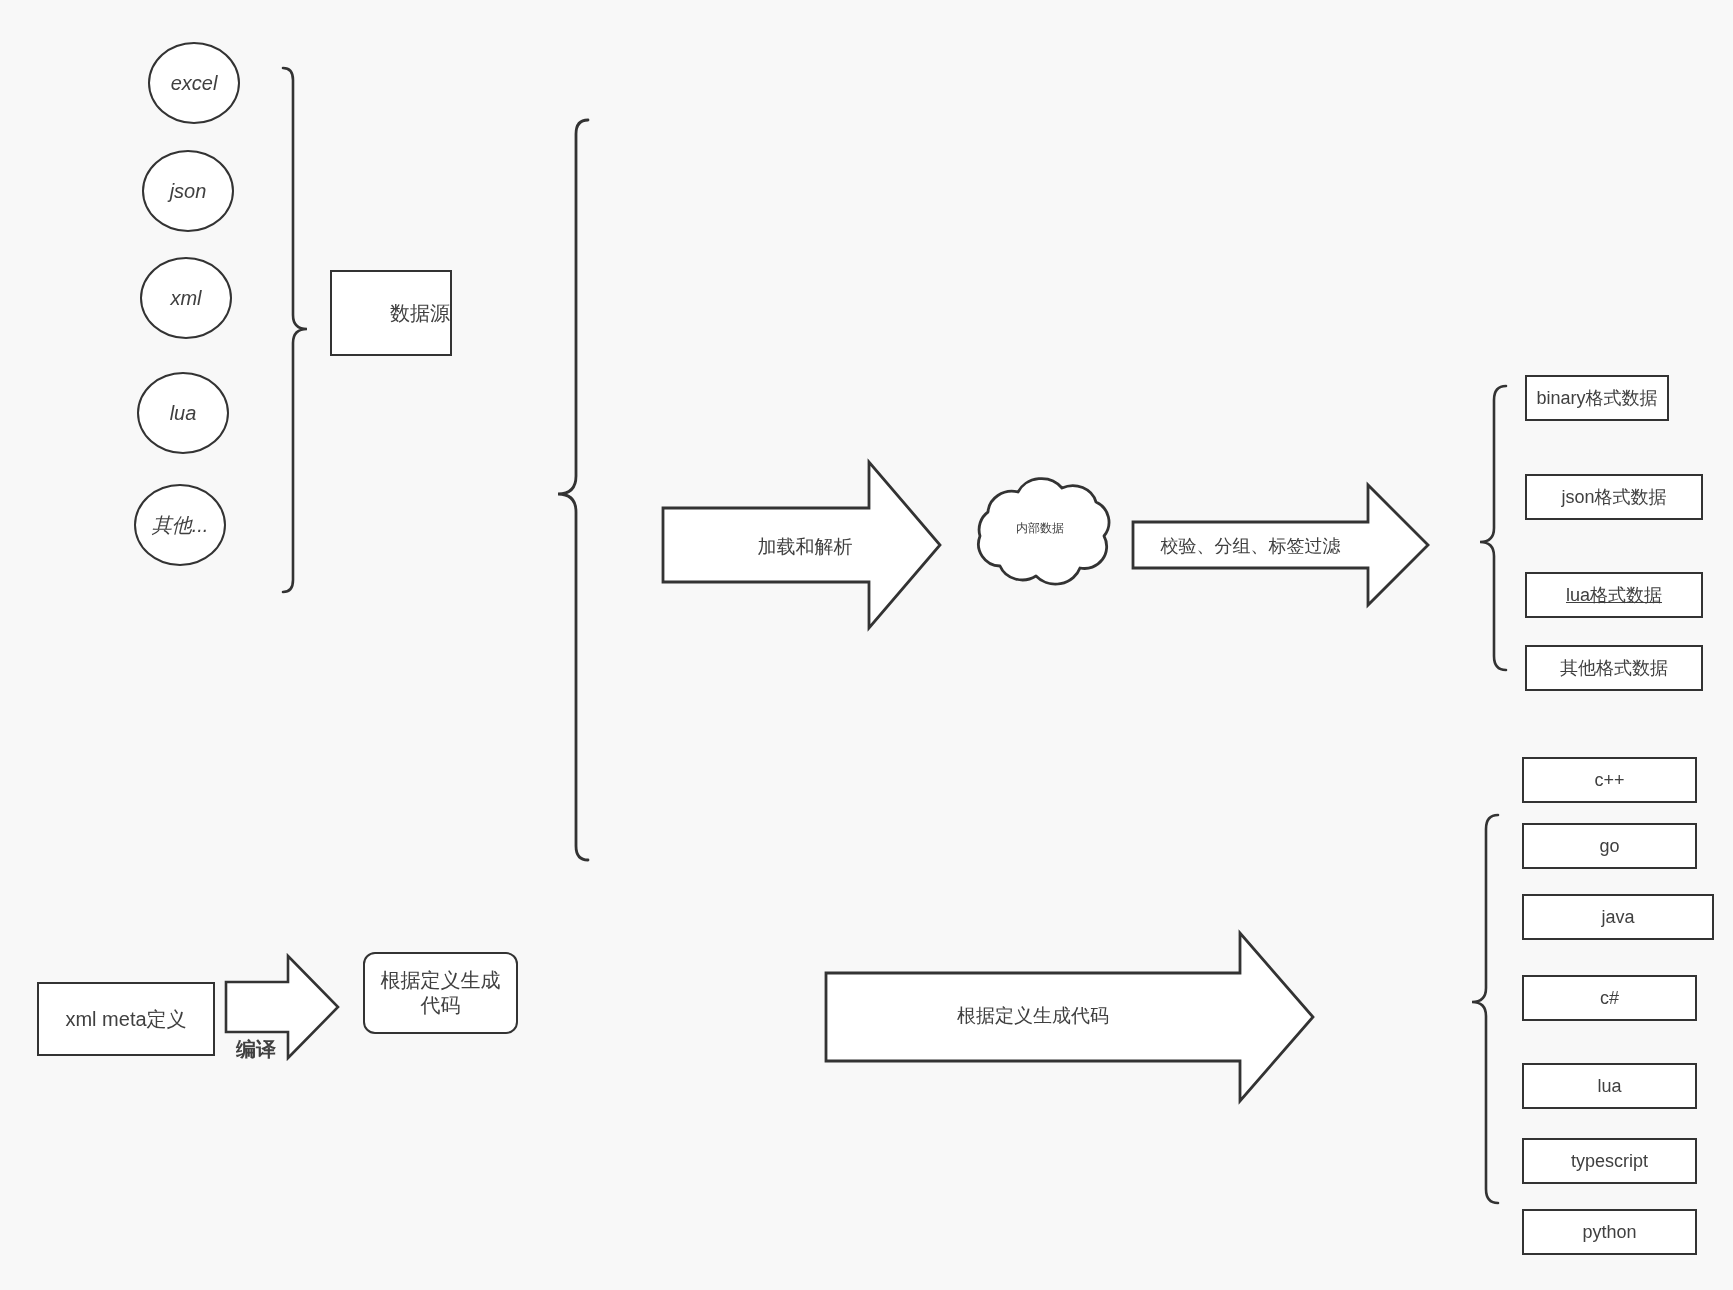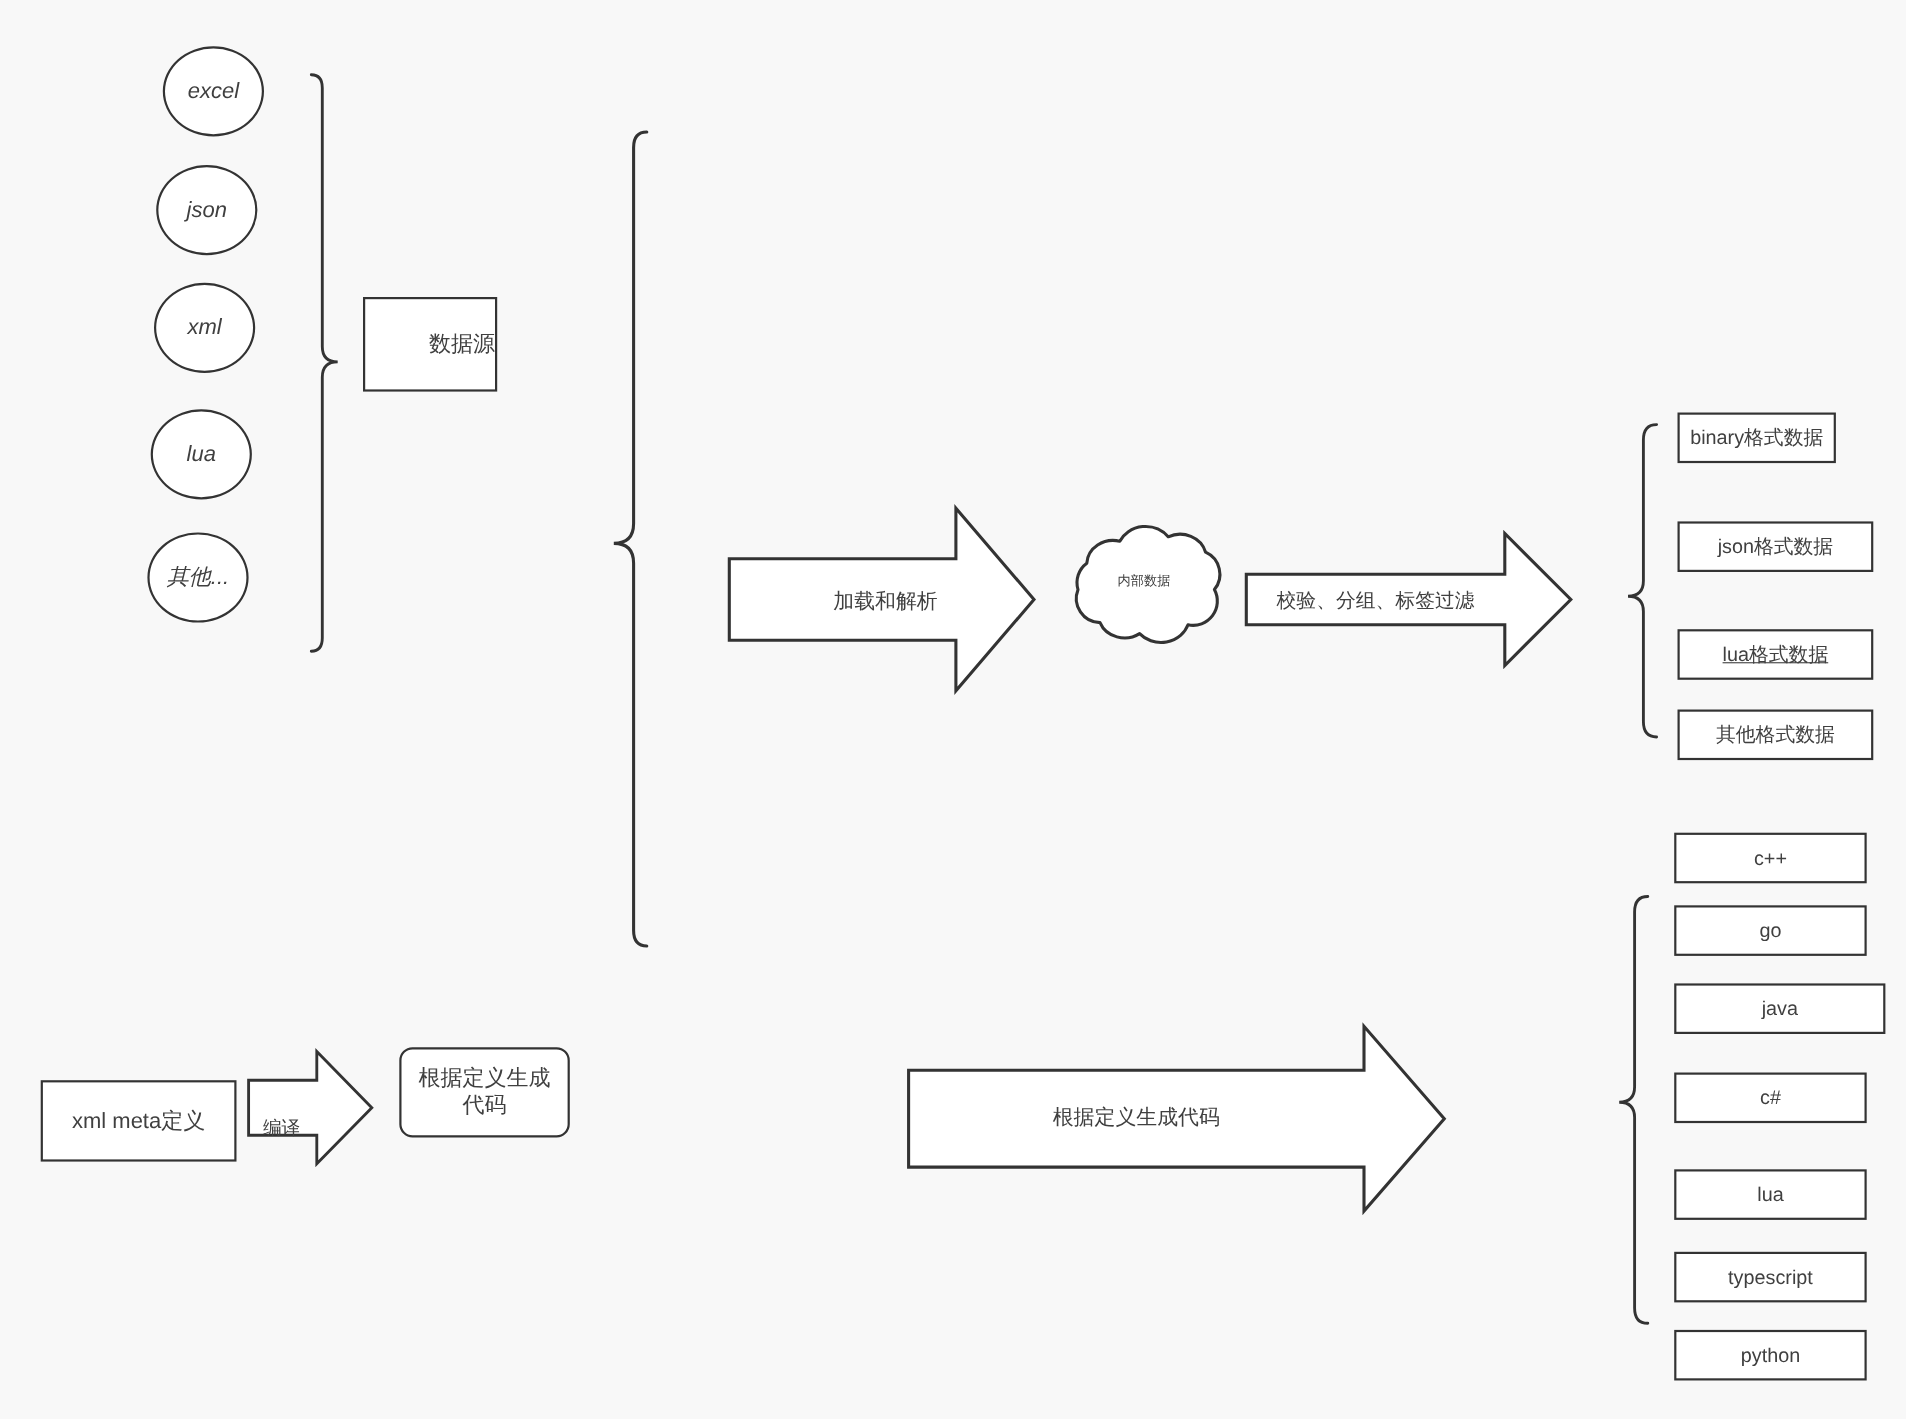--- a/index.html
+++ b/index.html
@@ -116,21 +116,21 @@
   <div class="node rect" style="left:330px; top:270px; width:122px; height:86px;justify-content:flex-end;">
     <span>数据源</span>
   </div>
 
   <div class="arrow-label" style="left:702px; top:534px; width:206px;">加载和解析</div>
 
   <div class="arrow-label" style="left:985px; top:520px; width:110px; font-size:12px;">内部数据</div>
 
   <div class="arrow-label" style="left:1133px; top:534px; width:235px; font-size:18px;">校验、分组、标签过滤</div>
 
-  <div class="arrow-label" style="left:224px; top:1014px; width:64px; font-size:17px;">编译</div>
+  <div class="arrow-label" style="left:224px; top:1036px; width:64px; font-size:20px;font-weight:bold;">编译</div>
 
   <div class="arrow-label" style="left:826px; top:1003px; width:414px;">根据定义生成代码</div>
 
   <div class="node rect-small" style="left:1525px; top:375px; width:144px; height:46px;">
     <span>binary格式数据</span>
   </div>
   <div class="node rect-small" style="left:1525px; top:474px; width:178px; height:46px;">
     <span>json格式数据</span>
   </div>
   <div class="node rect-small" style="left:1525px; top:572px; width:178px; height:46px;text-decoration:underline;">

